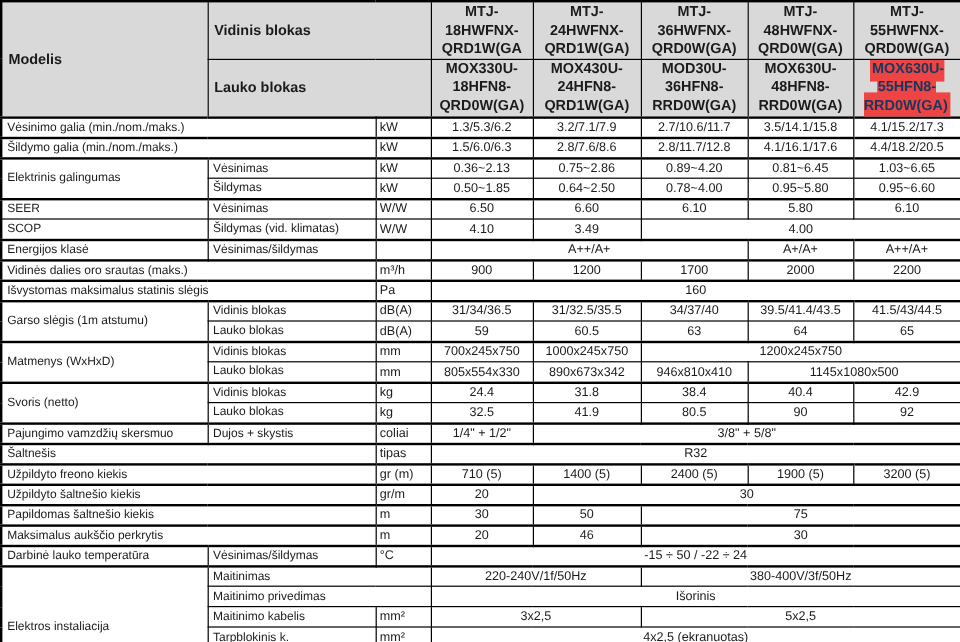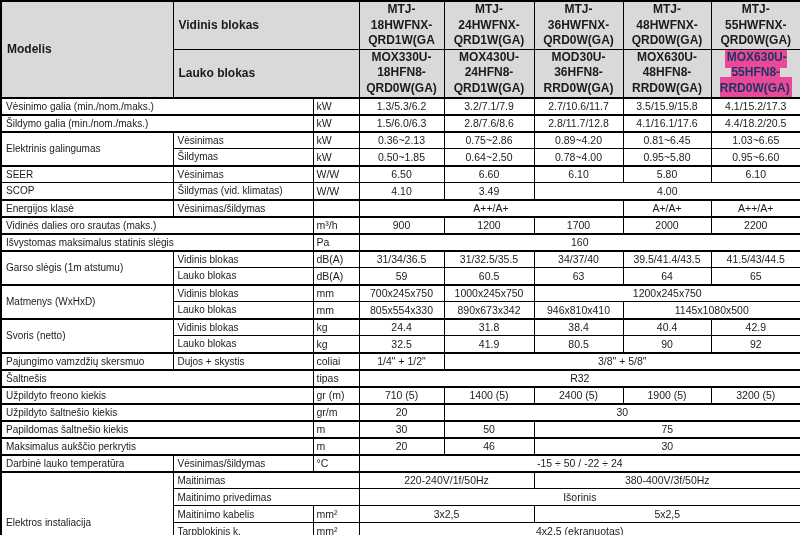--- a/index.html
+++ b/index.html
@@ -8,21 +8,21 @@
   td{border:1px solid #000;padding:0;vertical-align:middle;overflow:hidden;white-space:nowrap;background:#fff;}
   tr.hdr td{background:#d9d9d9;height:31px;}
   td.hcap{font-weight:bold;font-size:12px;padding-left:5px;}
   td.mdl{font-weight:bold;font-size:12px;text-align:center;white-space:normal;line-height:1.3;padding:0 1px;}
   tr.hdr2 td{border-bottom:2px solid #000;}
   tbody tr.body-row{height:17px;}
   .lbl,.sub{font-size:10px;padding-left:4px;text-align:left;}
   .unit{font-size:10.5px;padding-left:3px;text-align:left;margin-left:28px;}
   .val{font-size:10.5px;text-align:center;}
   tr.g td{border-top-width:2px;}
-  .hl-span{background:#ec4899;color:#17385e;padding:4px 2px;margin-top:16px;}
+  .hl-span{background:#ef4444;color:#17385e;padding:4px 2px;margin-top:16px;}
 </style>
 </head>
 <body>
 
 <table>
   <colgroup>
     <col style="width:172px">
       <col style="width:140px">
       <col style="width:46px">
     <col style="width:85px">
@@ -50,21 +50,21 @@
       <td class="mdl">
         <span class="hl-span">MOX630U-55HFN8-RRD0W(GA)</span>
       </td>
     </tr>
   <tr class="body-row g">
         <td class="lbl" colspan="2">Vėsinimo galia (min./nom./maks.)</td>
         <td class="unit">kW</td>
         <td class="val">1.3/5.3/6.2</td>
         <td class="val">3.2/7.1/7.9</td>
         <td class="val">2.7/10.6/11.7</td>
-        <td class="val">3.5/15.9/15.8</td>
+        <td class="val">3.5/14.1/15.8</td>
         <td class="val">4.1/15.2/17.3</td>
       </tr>
       <tr class="body-row g">
         <td class="lbl" colspan="2">Šildymo galia (min./nom./maks.)</td>
         <td class="unit">kW</td>
         <td class="val">1.5/6.0/6.3</td>
         <td class="val">2.8/7.6/8.6</td>
         <td class="val">2.8/11.7/12.8</td>
         <td class="val">4.1/16.1/17.6</td>
         <td class="val">4.4/18.2/20.5</td>

